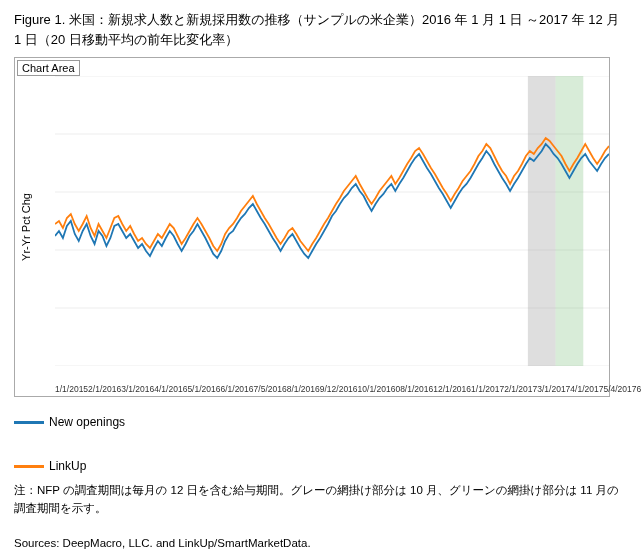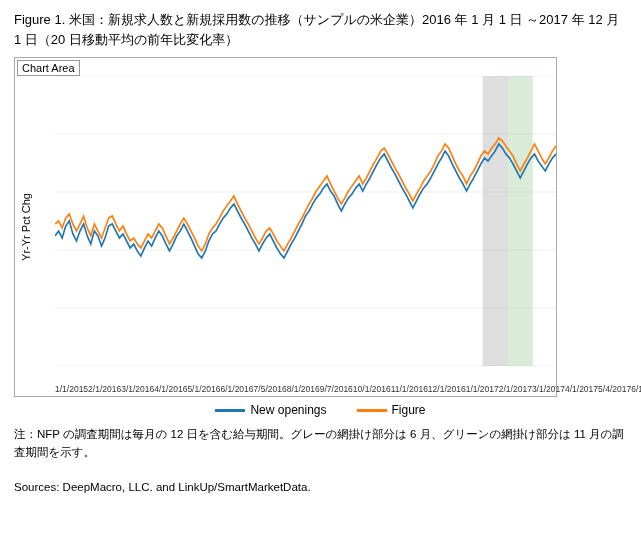--- a/index.html
+++ b/index.html
@@ -17,21 +17,21 @@
     }
     .title {
       font-size: 13px;
       line-height: 1.5;
       margin-bottom: 8px;
       font-weight: normal;
     }
     .chart-wrapper {
       border: 1px solid #aaa;
       position: relative;
-      width: 543px;
+      width: 596px;
       height: 340px;
       background: #fff;
     }
     .chart-area-label {
       position: absolute;
       top: 2px;
       left: 2px;
       font-size: 11px;
       background: #fff;
       border: 1px solid #999;
@@ -42,22 +42,23 @@
       position: absolute;
       left: 40px;
       top: 18px;
       right: 0;
       bottom: 30px;
     }
     .legend {
       display: flex;
       justify-content: center;
       gap: 30px;
-      margin-top: 6px;
+      margin-top: 18px;
       font-size: 12px;
+      flex-direction: column;
     }
     .legend-item {
       display: flex;
       align-items: center;
       gap: 5px;
     }
     .legend-line {
       width: 30px;
       height: 3px;
       display: inline-block;
@@ -141,40 +142,40 @@
 
     <div style="position:absolute;bottom:2px;left:40px;right:2px;display:flex;font-size:8.5px;color:#333;">
       <span>1/1/2015</span>
       <span>2/1/2016</span>
       <span>3/1/2016</span>
       <span>4/1/2016</span>
       <span>5/1/2016</span>
       <span>6/1/2016</span>
       <span>7/5/2016</span>
       <span>8/1/2016</span>
-      <span>9/7/2016</span>
+      <span>9/12/2016</span>
       <span>10/1/2016</span>
-      <span>11/1/2016</span>
+      <span>08/1/2016</span>
       <span>12/1/2016</span>
       <span>1/1/2017</span>
       <span>2/1/2017</span>
       <span>3/1/2017</span>
       <span>4/1/2017</span>
       <span>5/4/2017</span>
       <span>6/1/2017</span>
 
     </div>
   </div>
 
   <div class="legend">
     <div class="legend-item">
       <span class="legend-line" style="background:#1f77b4;"></span>
       <span>New openings</span>
     </div>
     <div class="legend-item">
       <span class="legend-line" style="background:#ff7f0e;"></span>
-      <span>Figure</span>
+      <span>LinkUp</span>
     </div>
   </div>
 
-  <div class="note">注：NFP の調査期間は毎月の 12 日を含む給与期間。グレーの網掛け部分は 6 月、グリーンの網掛け部分は 11 月の調査期間を示す。</div>
+  <div class="note">注：NFP の調査期間は毎月の 12 日を含む給与期間。グレーの網掛け部分は 10 月、グリーンの網掛け部分は 11 月の調査期間を示す。</div>
   <div class="sources">Sources: DeepMacro, LLC. and LinkUp/SmartMarketData.</div>
 </div>
 
 </body></html>

